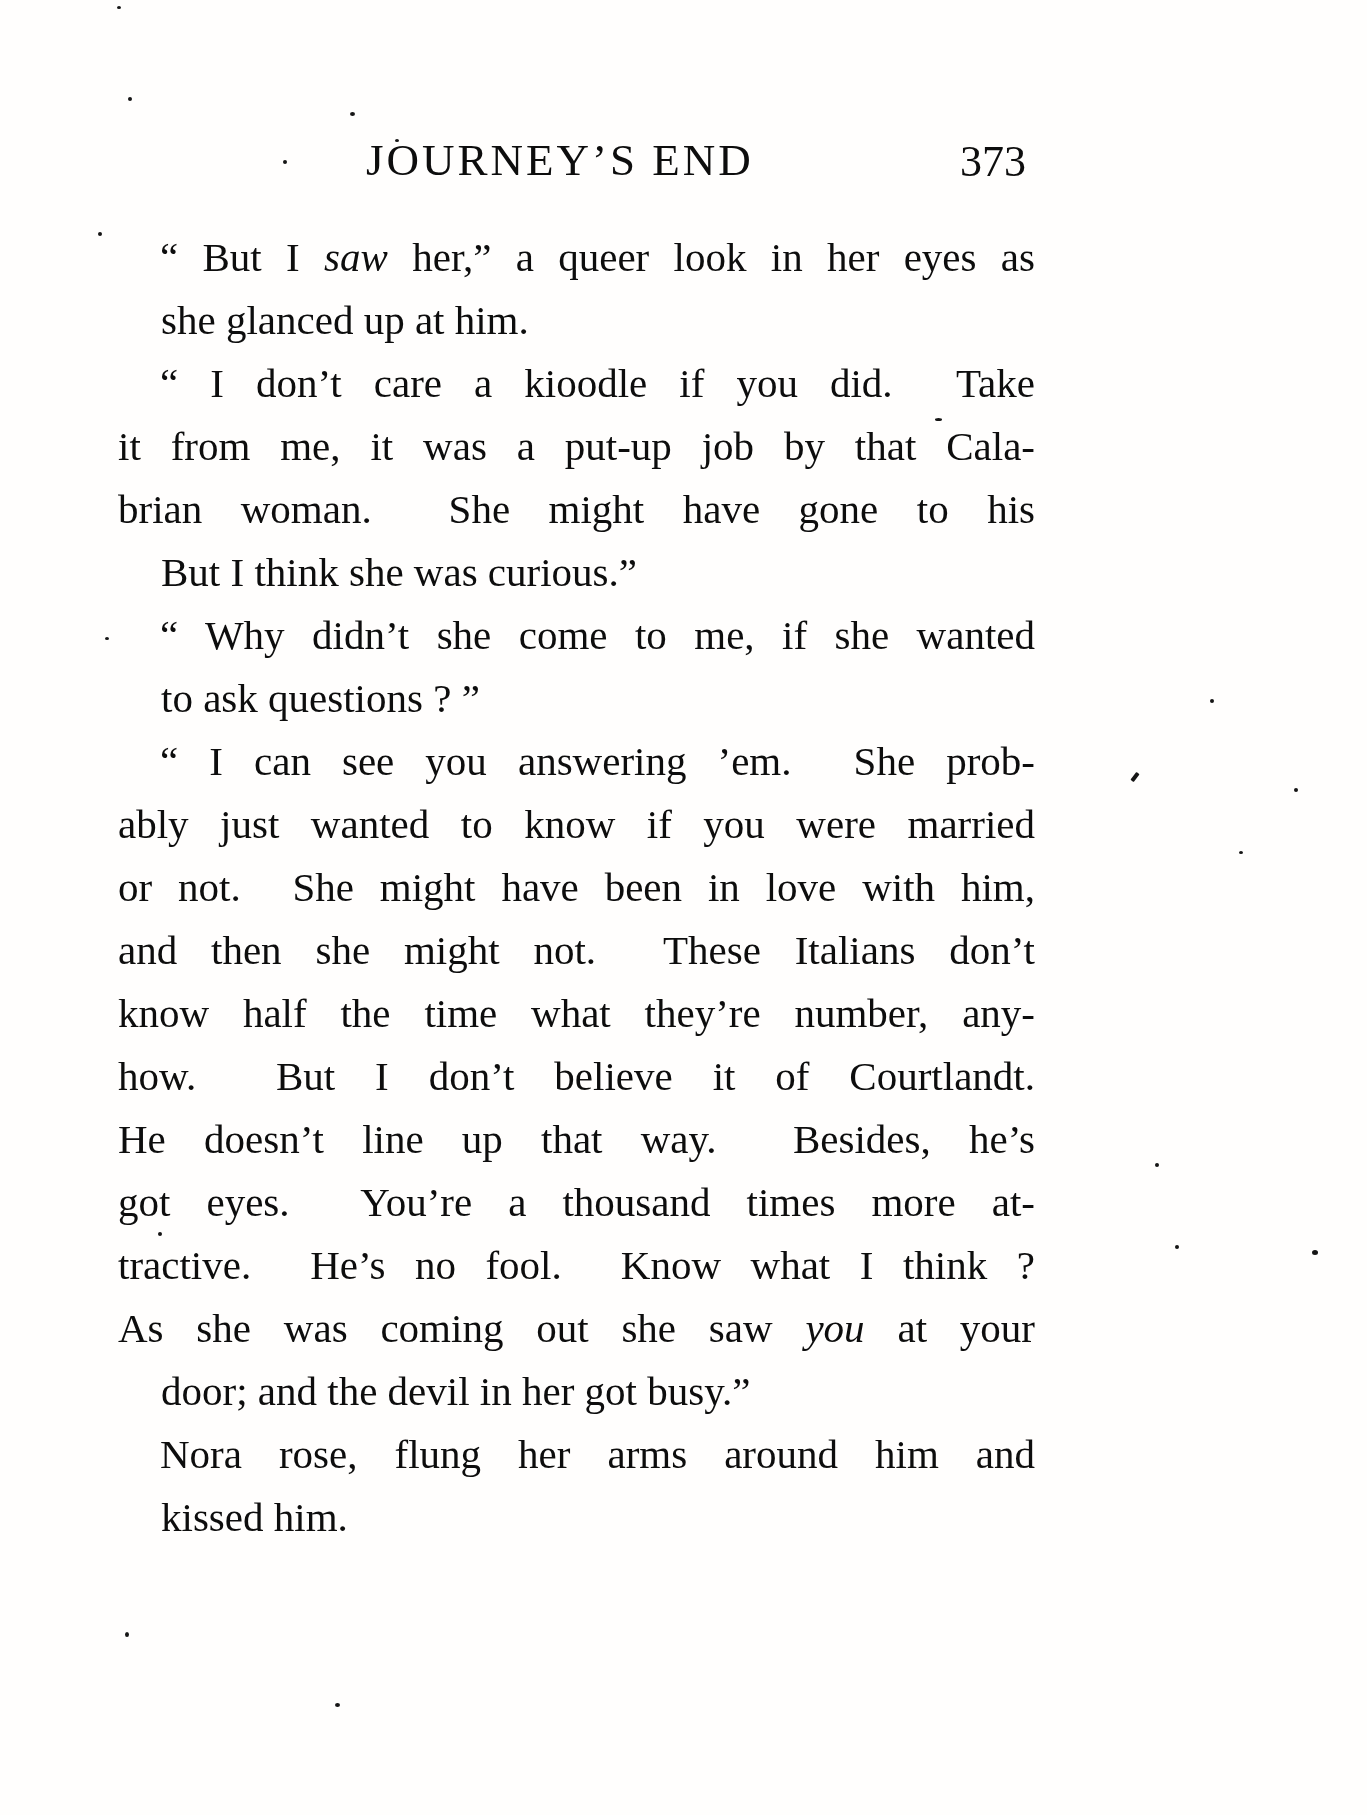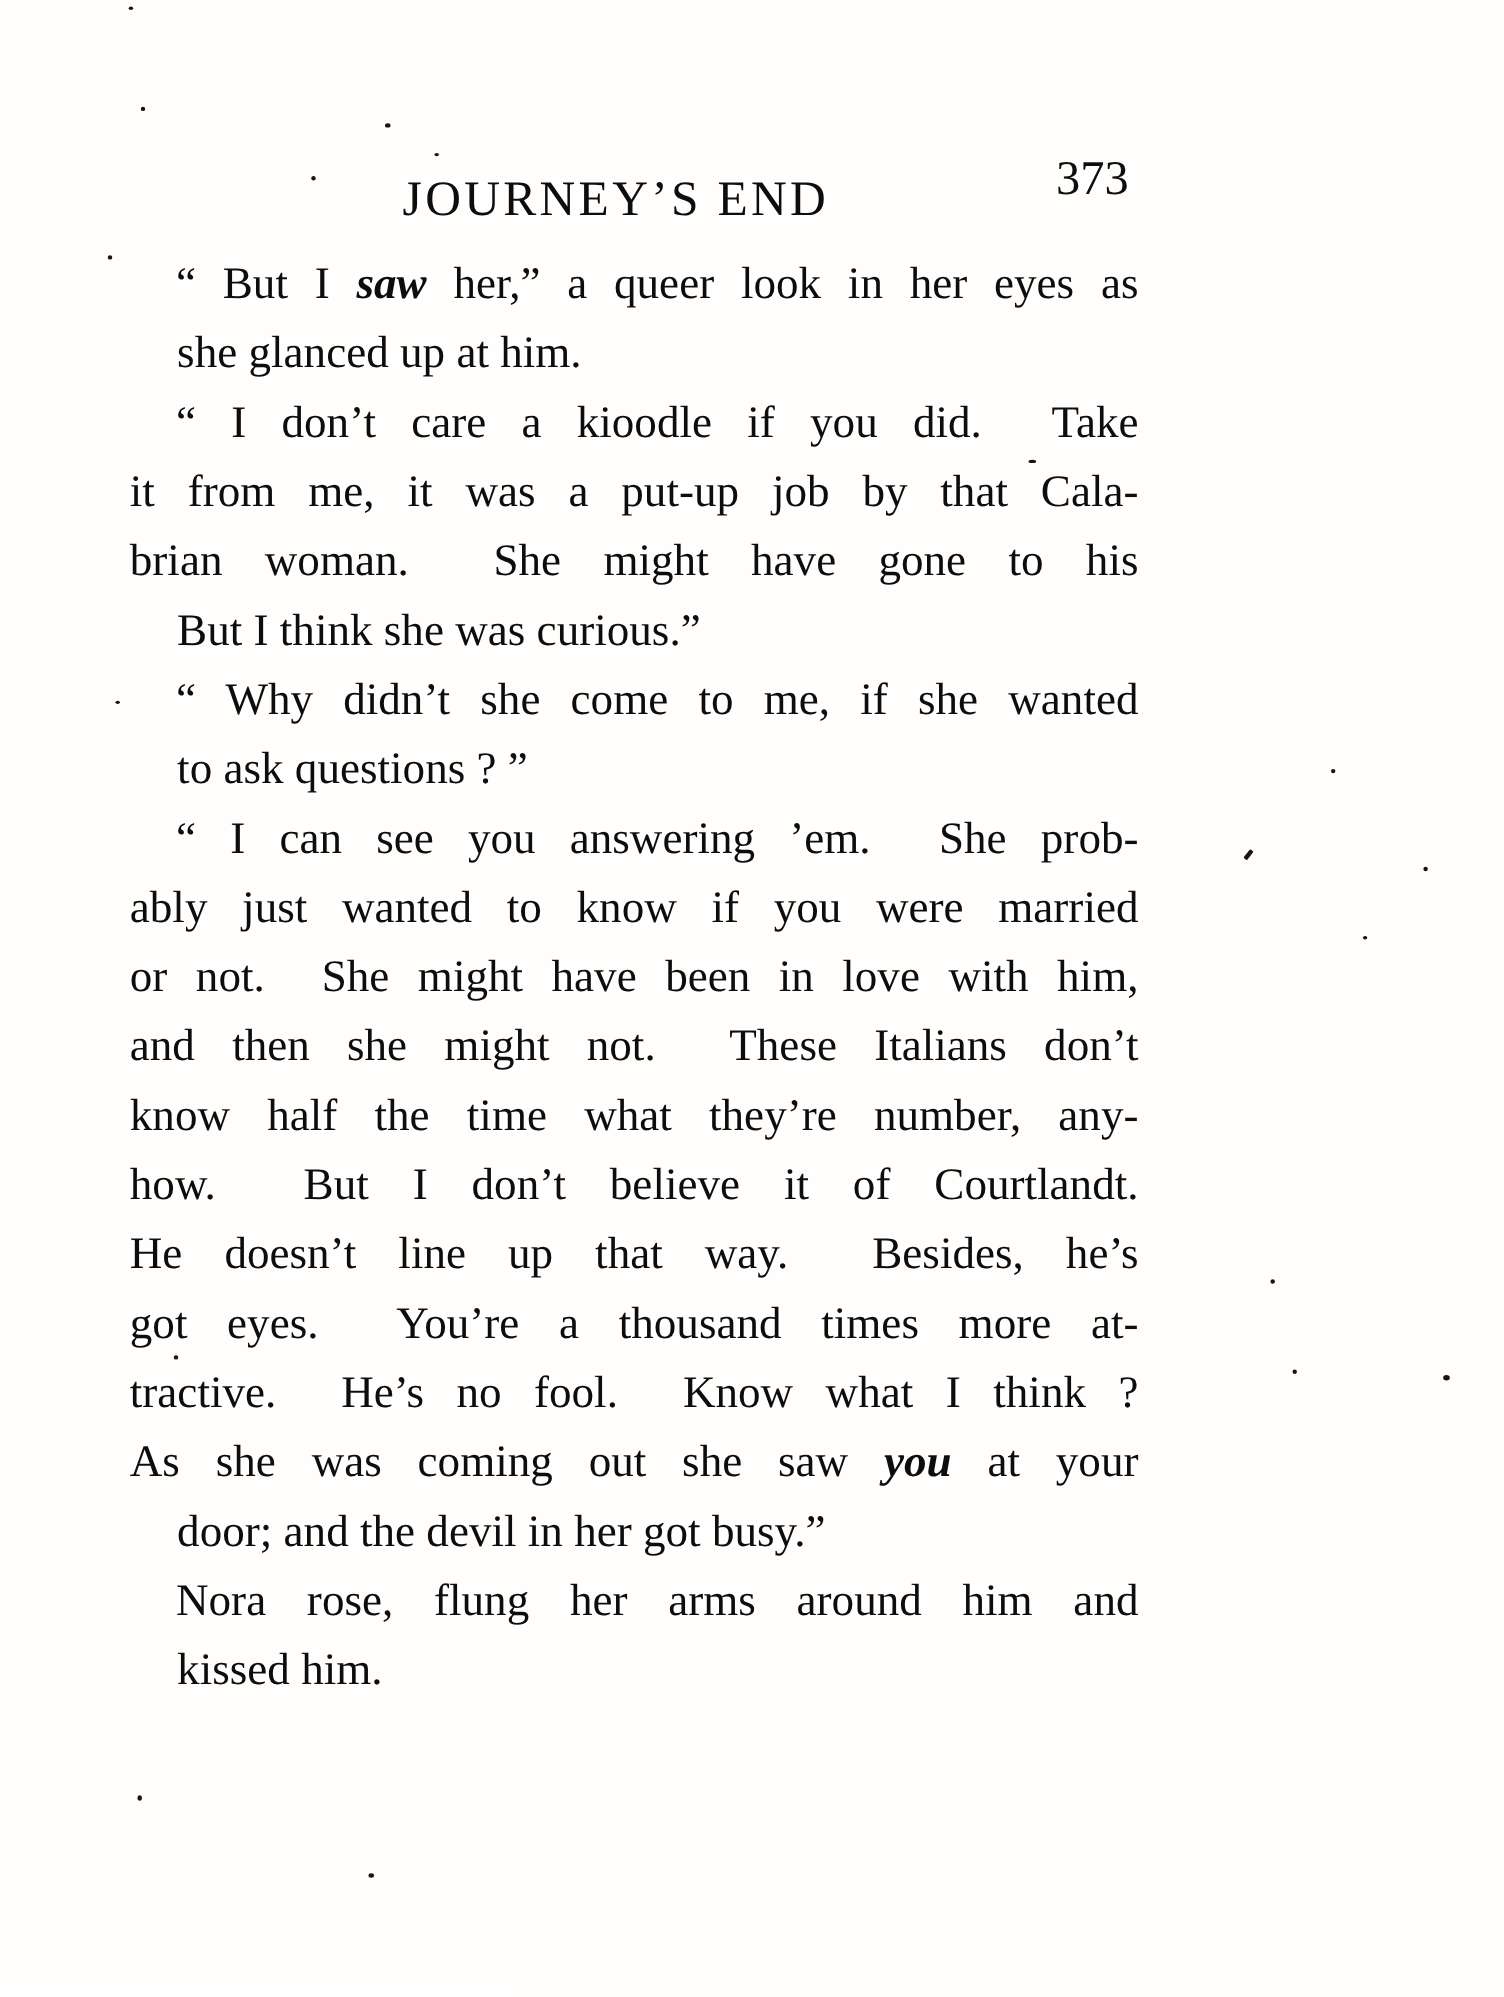--- a/index.html
+++ b/index.html
@@ -19,21 +19,20 @@
     font-family: "Liberation Serif", "DejaVu Serif", serif;
   }
   #running-title {
     position: absolute;
     left: 366px;
     top: 138px;
     font-size: 45px;
     letter-spacing: 3px;
     line-height: 1;
     white-space: nowrap;
-    margin-top: 20px;
   }
   #page-number {
     position: absolute;
     left: 960px;
     top: 140px;
     font-size: 44px;
     line-height: 1;
   }
   #text-block {
     position: absolute;
@@ -53,21 +52,20 @@
   }
   .line.last {
     text-align-last: left;
     margin-left: 43px;
   }
   .line.indent {
     text-indent: 42px;
   }
   .line em {
     font-style: italic;
-    font-weight: bold;
   }
   .speck {
     position: absolute;
     background: #151515;
     border-radius: 50%;
   }
   .speck.tick {
     border-radius: 1px;
     transform: rotate(38deg);
   }

